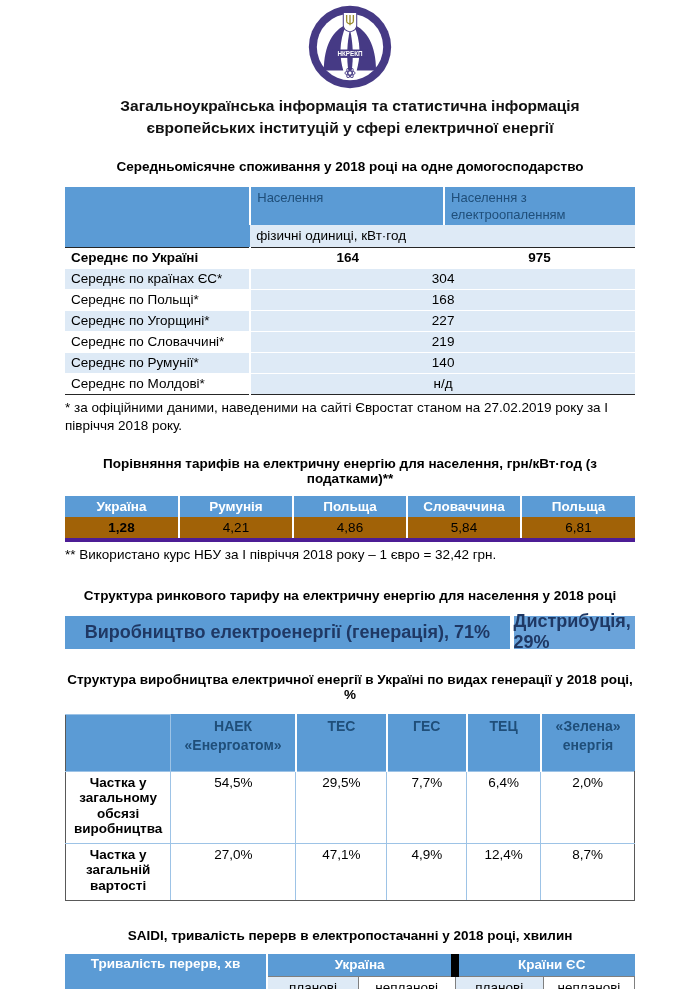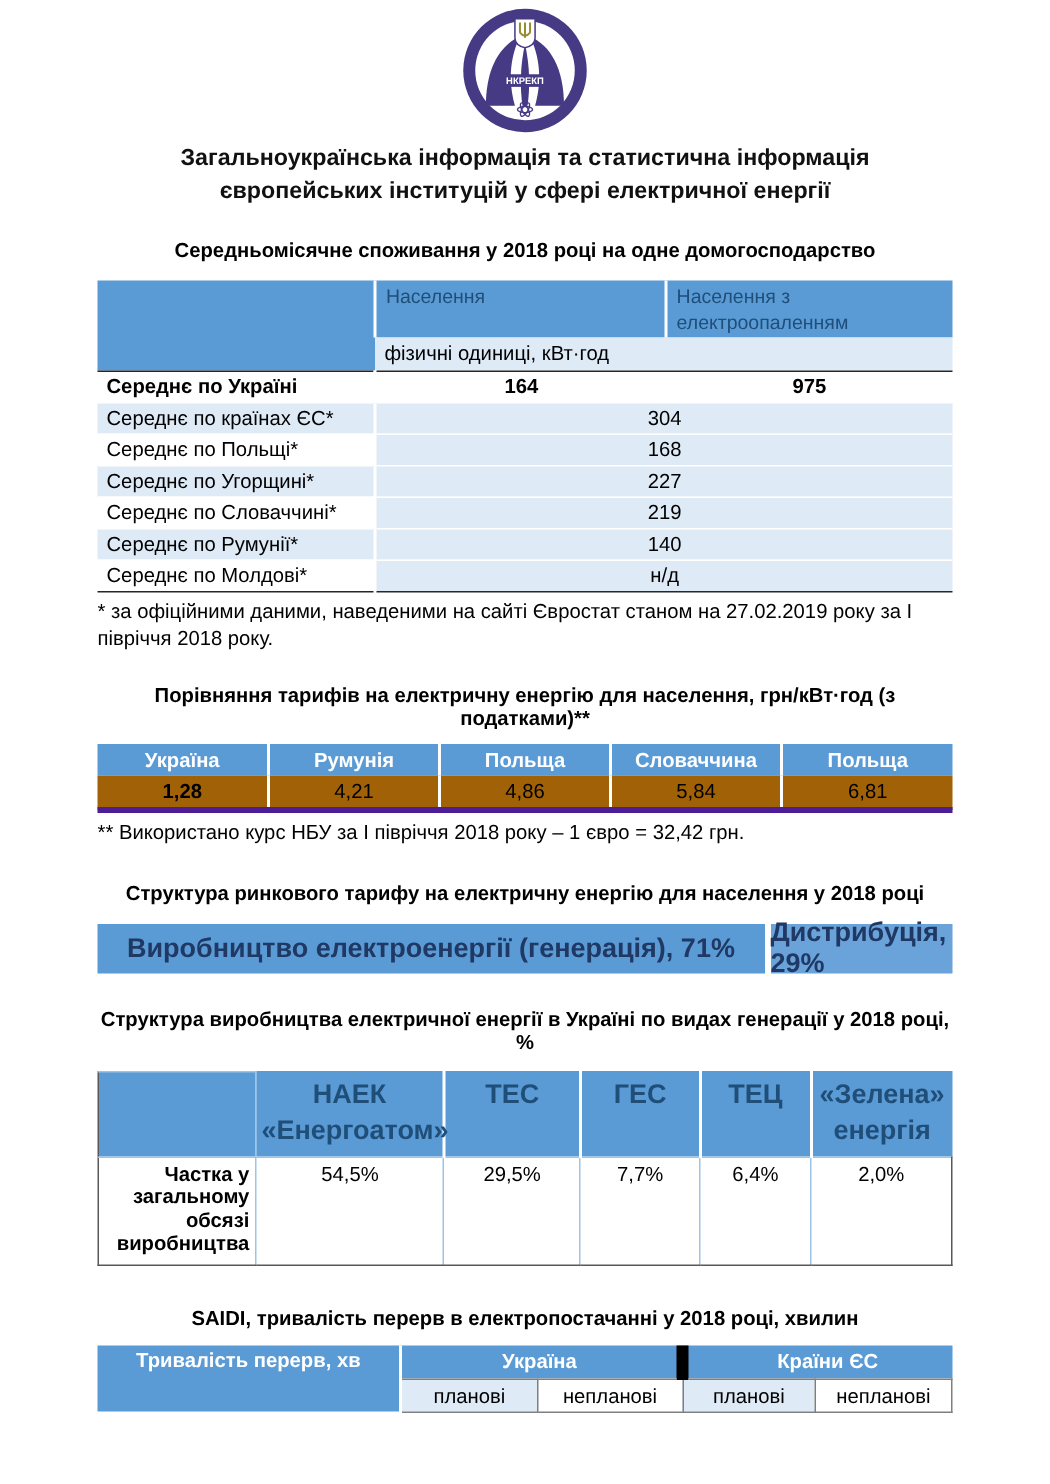--- a/index.html
+++ b/index.html
@@ -57,26 +57,26 @@
 
   
   .bar { display:flex; height:33px; margin:12px 0 0 0; }
   .seg { display:flex; align-items:center; justify-content:center;
          font-weight:bold; font-size:18px; color:#1F3864; }
   .seg-gen  { width:78%; background:#5B9BD5; margin-right:4px; }
   .seg-dist { flex:1; background:#6AA3DA; }
 
   
   .t3 th { background:#5B9BD5; color:#1F4E79; font-weight:bold; text-align:center;
-           vertical-align:top; height:40px; line-height:1.35; padding:3px 3px; font-size:18px; }
+           vertical-align:top; height:40px; line-height:1.35; padding:3px 3px; font-size:14px; }
   .t3 th + th { border-left:2px solid #fff; }
   .t3 .corner3 { background:#5B9BD5; }
   .t3 tbody td { border:1px solid #9DC3E6; text-align:center; vertical-align:top;
                  padding:3px 4px 6px 4px; line-height:1.15; }
-  .t3 tbody .lbl3 { font-weight:bold;text-align:right; }
+  .t3 tbody .lbl3 { font-weight:bold; }
   .t3 tbody tr { height:57px; }
   .t3 tbody td:first-child { border-left:1px solid #595959; }
   .t3 tbody td:last-child  { border-right:1px solid #595959; }
   .t3 tbody tr:last-child td { border-bottom:1px solid #595959; }
 
   
   .t4 .rowlabel { background:#5B9BD5; color:#fff; font-weight:bold; text-align:center;
                   vertical-align:top; border-right:2px solid #fff; padding-top:2px; }
   .t4 th.group { background:#5B9BD5; color:#fff; font-weight:bold; text-align:center; height:20px; }
   .t4 th.group + th.group { border-left:8px solid #000000;padding-left:16px; }
@@ -212,20 +212,28 @@
         <th>«Зелена» енергія</th>
       </tr>
       <tr>
         <td class="lbl3">Частка у загальному обсязі виробництва</td>
         <td>54,5%</td>
         <td>29,5%</td>
         <td>7,7%</td>
         <td>6,4%</td>
         <td>2,0%</td>
       </tr>
+      <tr>
+        <td class="lbl3">Частка у загальній вартості</td>
+        <td>27,0%</td>
+        <td>47,1%</td>
+        <td>4,9%</td>
+        <td>12,4%</td>
+        <td>8,7%</td>
+      </tr>
     </tbody>
   </table>
 
   <h2 class="sec-heading h-saidi">SAIDI, тривалість перерв в електропостачанні у 2018 році, хвилин</h2>
 
   <table class="t4">
     <colgroup>
       <col style="width:35.5%">
         <col style="width:16%">
         <col style="width:17%">

